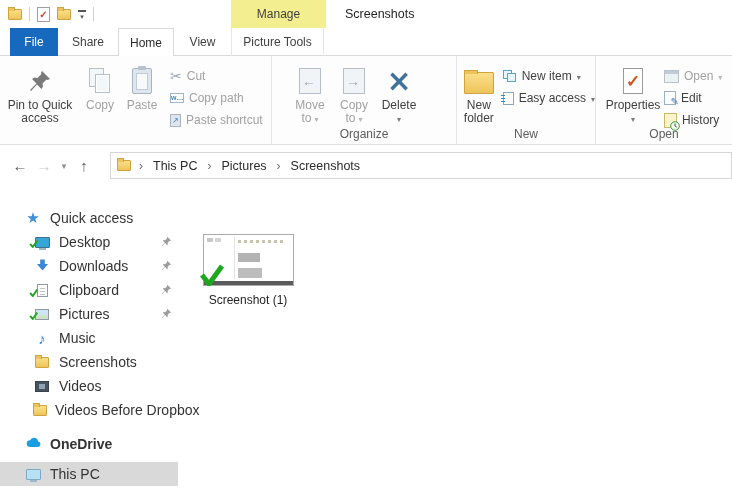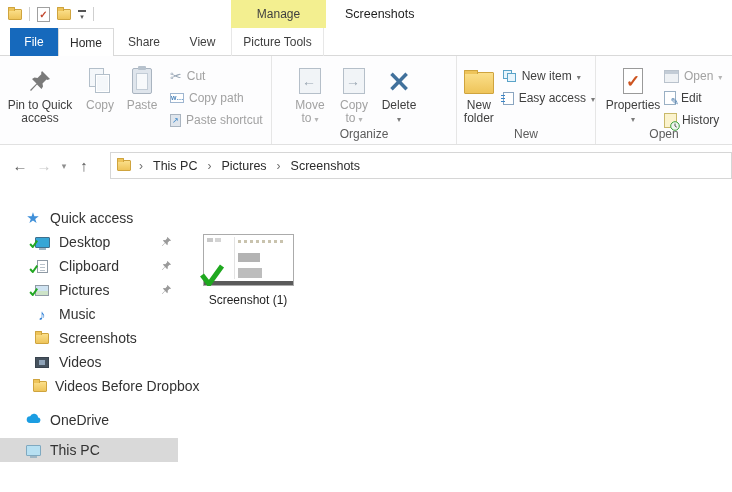--- a/index.html
+++ b/index.html
@@ -108,21 +108,21 @@
   
   .body { position:absolute; top:186px; left:0; right:0; bottom:0; display:flex; }
   .sidebar { width:178px; padding-top:20px; position:relative; }
   .srow { position:relative; height:24px; display:flex; align-items:center; }
   .srow .sic { width:18px; margin-right:8px; display:flex; align-items:center; justify-content:center; position:relative; }
   .srow .slabel { color:#333; font-size:14px; white-space:nowrap; }
   .lvl0 { padding-left:24px; }
   .lvl1 { padding-left:33px; }
   .srow.selected { background:#d9d9d9; }
   .srow .pin { position:absolute; right:6px; top:6px; }
-  .gap-top { margin-top:10px; }
+  .gap-top { margin-top:10px;font-weight:bold; }
   .gap-top-sm { margin-top:6px; }
 
   .star { color:#4090d9; font-size:15px; }
   .mon { position:relative; width:15px; height:11px; border:1px solid #3e6f8d; background:#36a6d6; border-radius:1px; }
   .mon::after { content:""; position:absolute; left:3px; right:3px; bottom:-3px; height:2px; background:#9fb6c4; }
   .mon.light { background:#b7e0f2; border-color:#7fa9c0; }
   .pic { position:relative; width:14px; height:11px; border:1px solid #8f9aa5; background:linear-gradient(#cfe3f2 55%, #cde3c8 55%); }
   .note { color:#2f7fd6; font-size:15px; }
   .film { position:relative; width:14px; height:11px; background:#46525e; border:1px solid #39434e; }
   .film::before { content:""; position:absolute; left:3px; right:3px; top:2px; bottom:2px; background:#8fa3b8; }
@@ -172,22 +172,22 @@
     <div class="manage-block">
       <span>Manage</span>
     </div>
     <div class="win-title">Screenshots</div>
   </div>
 
   <div class="tabrow">
     <div class="baseline"></div>
     <div class="tabs">
       <div class="tab tab-file">File</div>
+      <div class="tab tab-share">Share</div>
       <div class="tab tab-home">Home</div>
-      <div class="tab tab-share">Share</div>
       <div class="tab tab-view">View</div>
       <div class="tab tab-pict">Picture Tools</div>
     </div>
   </div>
 
   <div class="ribbon">
 
     <div class="rgroup g-clipboard">
       <div class="btn-lg" style="width:80px">
         <div class="icon-area">
@@ -348,20 +348,31 @@
           <span class="sync-sm"><svg width="9" height="8" viewBox="0 0 12 10">
                 <path d="M1.5 5l3.5 4 6-8.5" stroke="#22a822" stroke-width="2.6" fill="none"></path>
               </svg></span>
           </span>
         <span class="slabel">Desktop</span>
         <span class="pin"><svg width="11" height="11" viewBox="0 0 24 24">
               <path d="M14 2l8 8-2.5 1-1-.5-4 4 .5 3-1.5 2.5-4.5-4.5L3 22l-1-1 6.5-6.5L4 10l2.5-1.5 3 .5 4-4-.5-1z" fill="#9a9a9a"></path>
             </svg></span>
       </div>
 
+      <div class="srow lvl1">
+        <span class="sic">
+            <span><svg width="13" height="13" viewBox="0 0 14 14">
+                <path d="M7 13.5L1 6.5h3.5v-5h5v5H13z" fill="#3d87d6"></path>
+              </svg></span>
+          </span>
+        <span class="slabel">Downloads</span>
+        <span class="pin"><svg width="11" height="11" viewBox="0 0 24 24">
+              <path d="M14 2l8 8-2.5 1-1-.5-4 4 .5 3-1.5 2.5-4.5-4.5L3 22l-1-1 6.5-6.5L4 10l2.5-1.5 3 .5 4-4-.5-1z" fill="#9a9a9a"></path>
+            </svg></span>
+      </div>
 
       <div class="srow lvl1">
         <span class="sic">
             <span class="page lines"></span>
           <span class="sync-sm"><svg width="9" height="8" viewBox="0 0 12 10">
                 <path d="M1.5 5l3.5 4 6-8.5" stroke="#22a822" stroke-width="2.6" fill="none"></path>
               </svg></span>
           </span>
         <span class="slabel">Clipboard</span>
         <span class="pin"><svg width="11" height="11" viewBox="0 0 24 24">

